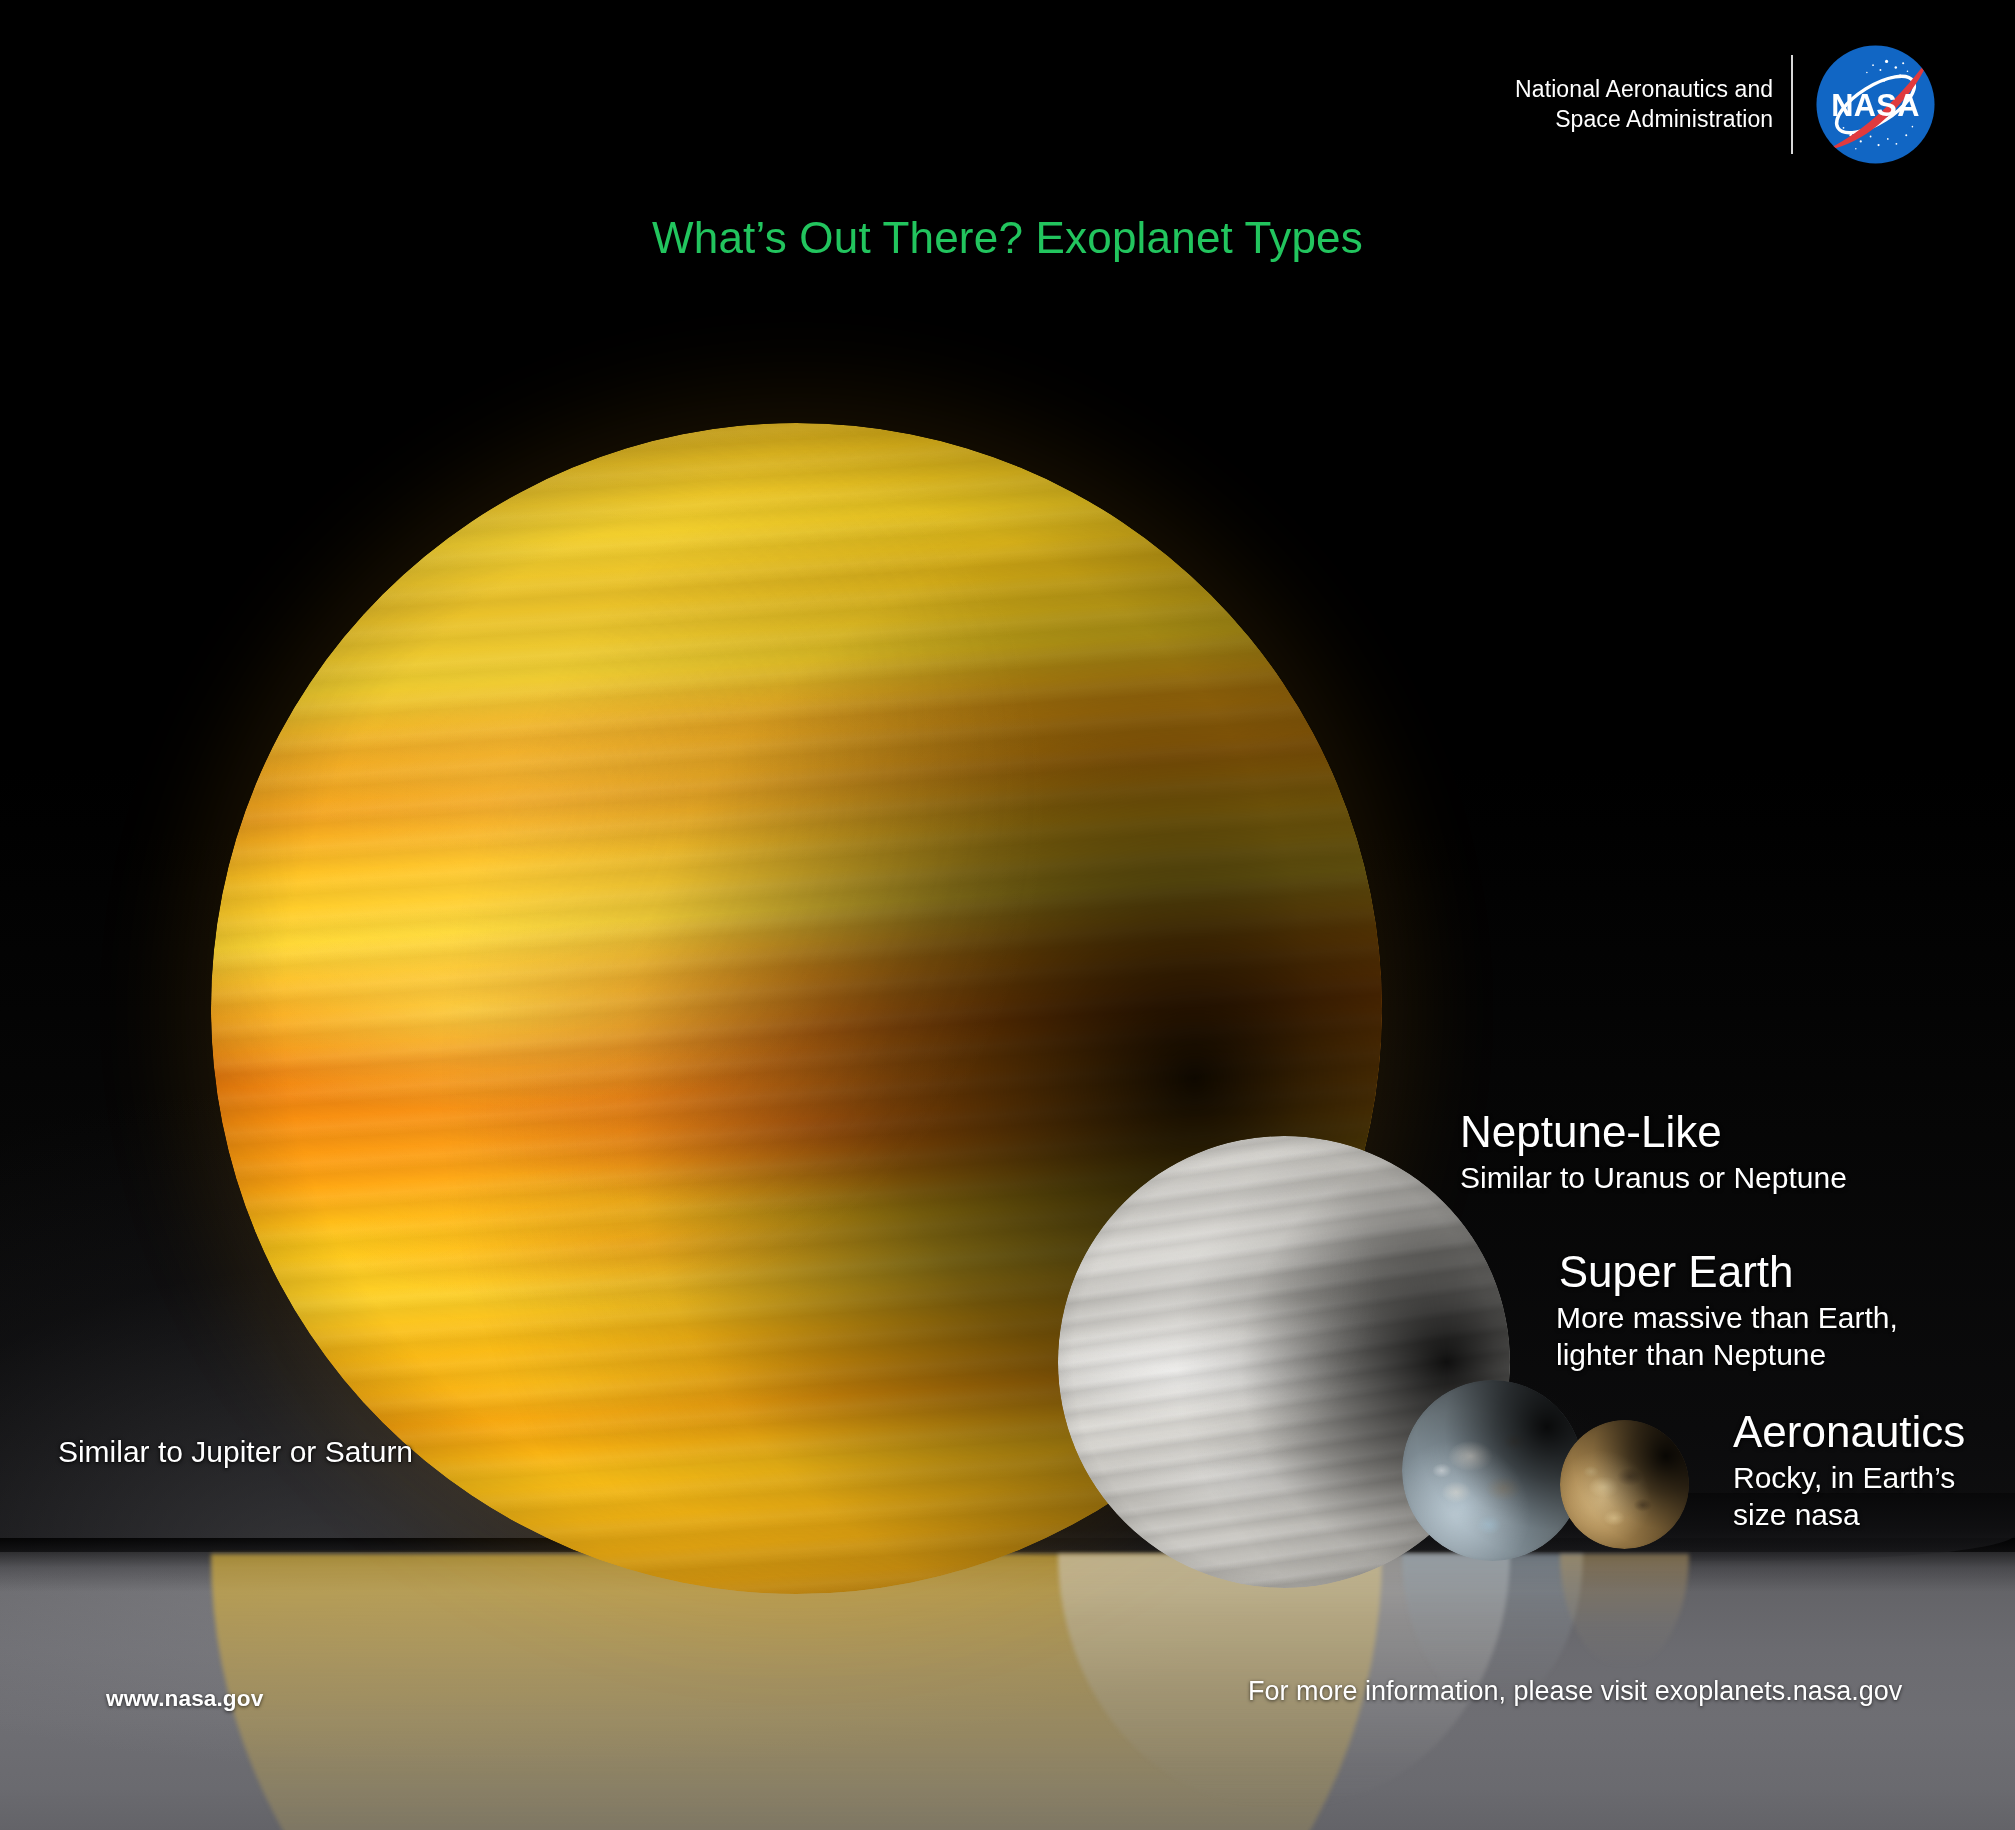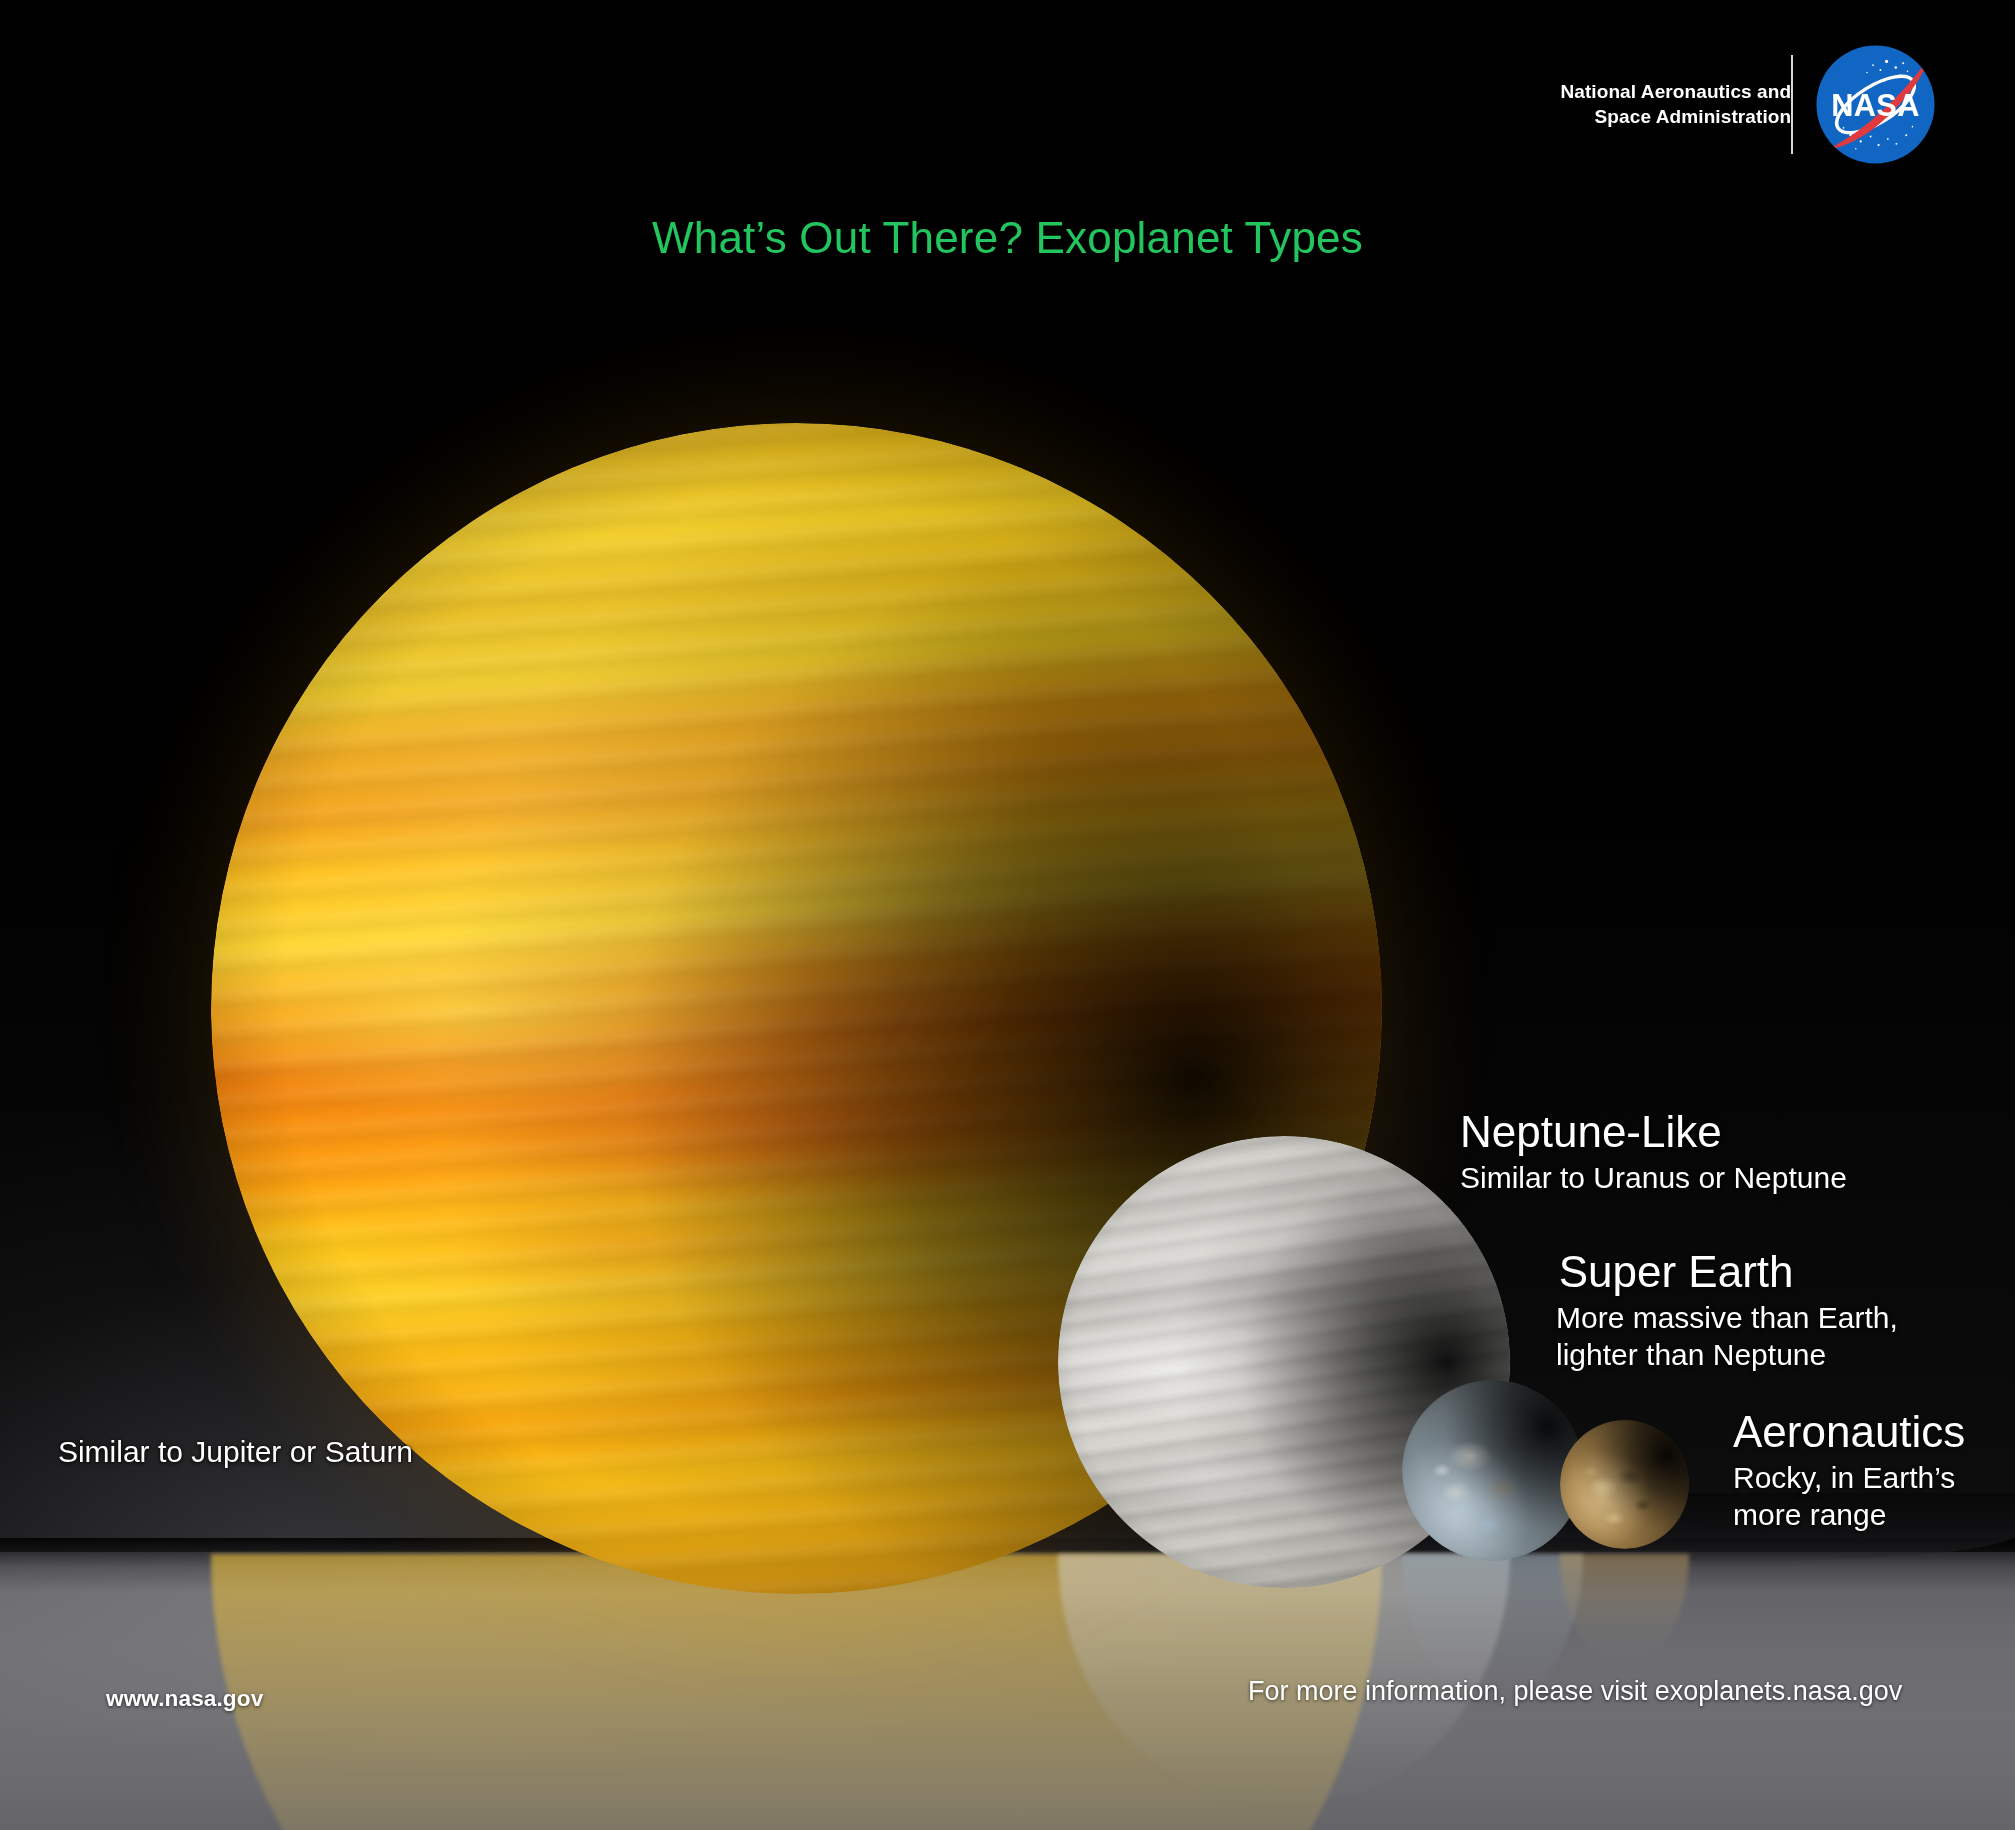--- a/index.html
+++ b/index.html
@@ -199,22 +199,23 @@
     border-radius:50% 50% 48% 48% / 0 0 100% 100%;
   }
 
   
   #nasa-header{
     position:absolute;right:78px;top:43px;
     display:flex;align-items:center;gap:0;
     z-index:40;
   }
   #nasa-wordmark{
-    text-align:right;color:#fff;font-weight:bold;
-    font-size:19px;line-height:1.30;letter-spacing:0.1px;
+    text-align:right;color:#fff;font-weight:normal;
+    font-size:23px;line-height:1.30;letter-spacing:0.1px;
+    padding-right:18px;
   }
   #nasa-divider{
     width:1.8px;height:99px;background:#d8d8d8;margin-right:21px;
   }
   #nasa-logo{width:123px;height:123px;display:block;}
 
   
   #page-title{
     position:absolute;left:0;right:0;top:213px;
     text-align:center;color:#22c55e;
@@ -356,21 +357,21 @@
 
   <div class="callout right" id="callout-neptune">
     <div class="c-title">Neptune-Like</div>
     <div class="c-desc">Similar to Uranus or Neptune</div>
   </div>
 
   <div class="callout right" id="callout-terrestrial">
     <div class="c-title">Aeronautics</div>
     <div class="c-desc">
       <div>Rocky, in Earth’s</div>
-      <div>more range</div>
+      <div>size nasa</div>
     </div>
   </div>
 
   <div id="footer-left">www.nasa.gov</div>
   <div id="footer-right">
     <span>For more information, please visit </span><b>exoplanets.nasa.gov</b>
   </div>
 
 </div>
 

